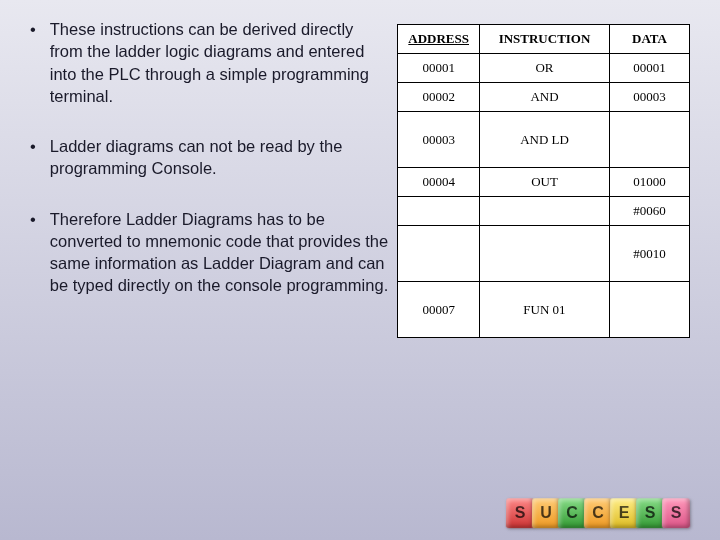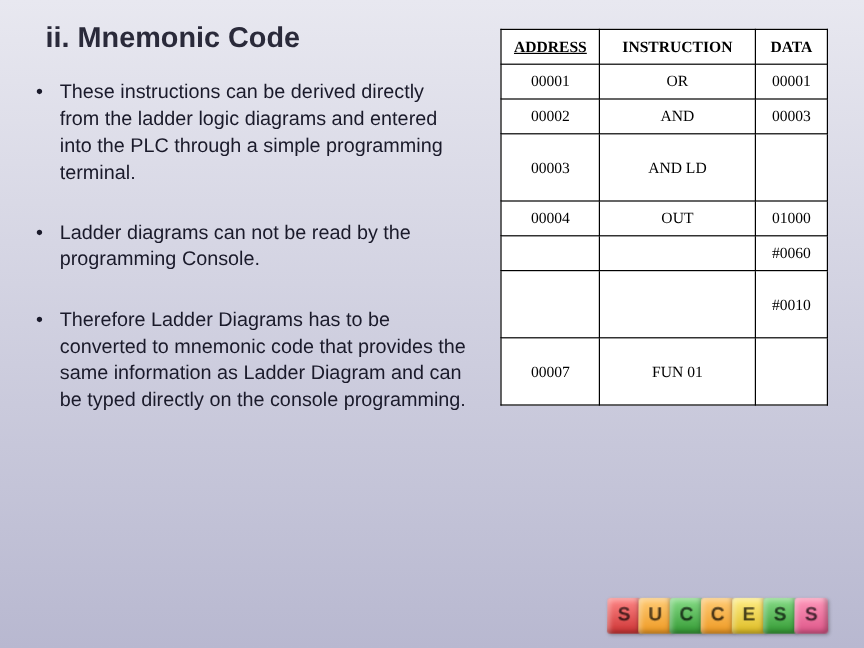--- a/index.html
+++ b/index.html
@@ -61,21 +61,21 @@
     padding: 6px 10px;
     vertical-align: middle;
     height: 28px;
   }
   th {
     font-weight: bold;
     background: #fff;
   }
   .col-addr { width: 80px; text-decoration: underline; }
   .col-instr { width: 130px; }
-  .col-data { width: 60px; }
+  .col-data { width: 80px; }
   .tall { height: 56px; }
   .blocks {
     position: absolute;
     right: 30px;
     bottom: 12px;
     display: flex;
   }
   .block {
     width: 28px;
     height: 30px;
@@ -95,21 +95,20 @@
   .b3 { background: linear-gradient(#88dd88,#339933); }
   .b4 { background: linear-gradient(#ffcc77,#ee9922); }
   .b5 { background: linear-gradient(#ffee88,#ddbb22); }
   .b6 { background: linear-gradient(#88dd88,#339933); }
   .b7 { background: linear-gradient(#ff99bb,#dd5588); }
 </style>
 </head>
 <body>
 
 <div class="slide">
-  <h1 class="title">ii. Mnemonic Code</h1>
 
   <div class="content">
     <div class="left">
       <ul class="bullet-list">
         <li class="bullet-item">
           <span class="bullet-dot">•</span>
           <span>These instructions can be derived directly from the ladder logic diagrams and entered into the PLC through a simple programming terminal.</span>
         </li>
         <li class="bullet-item">
           <span class="bullet-dot">•</span>

